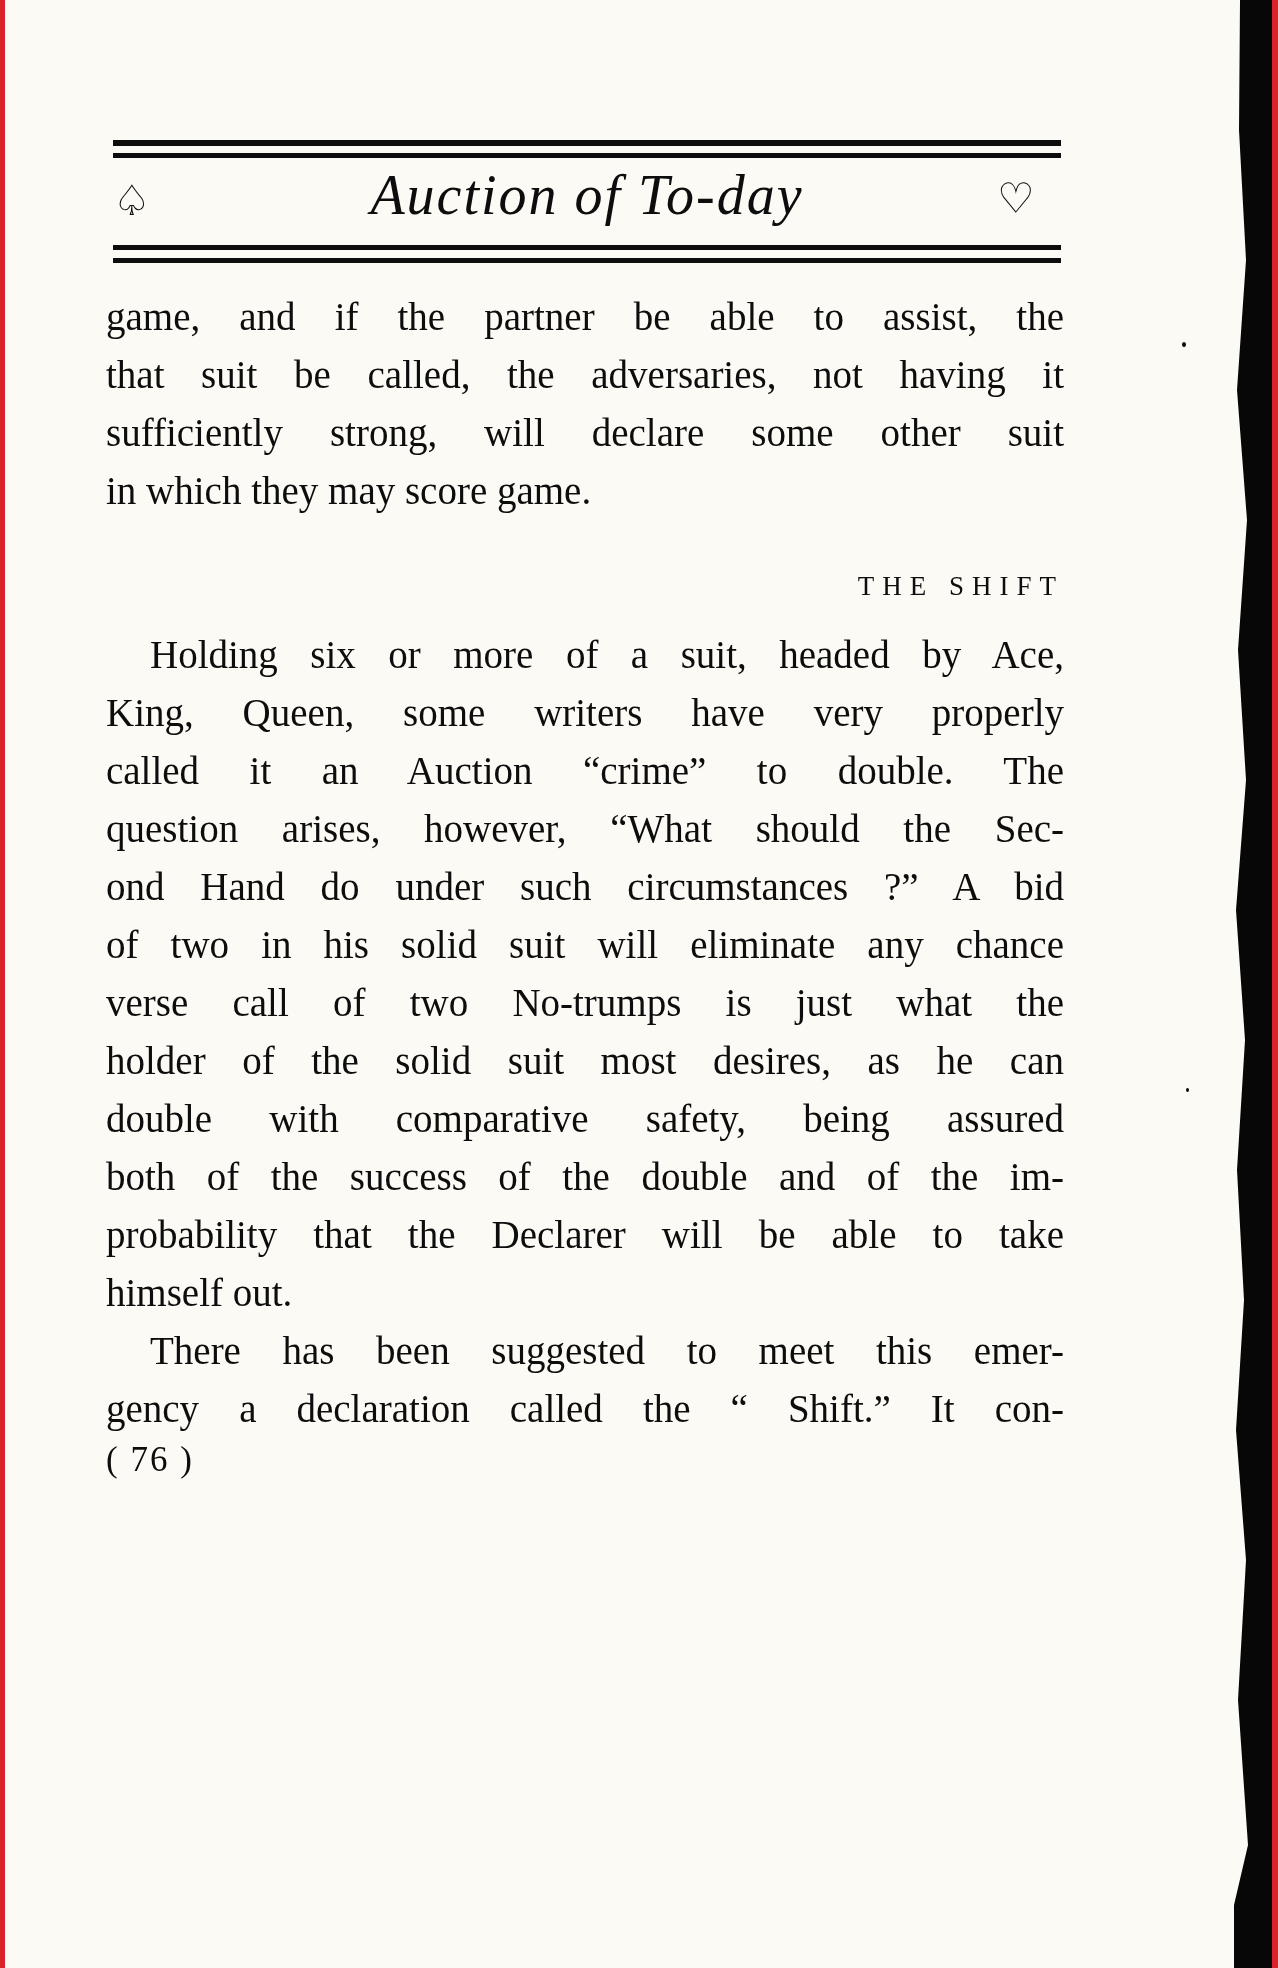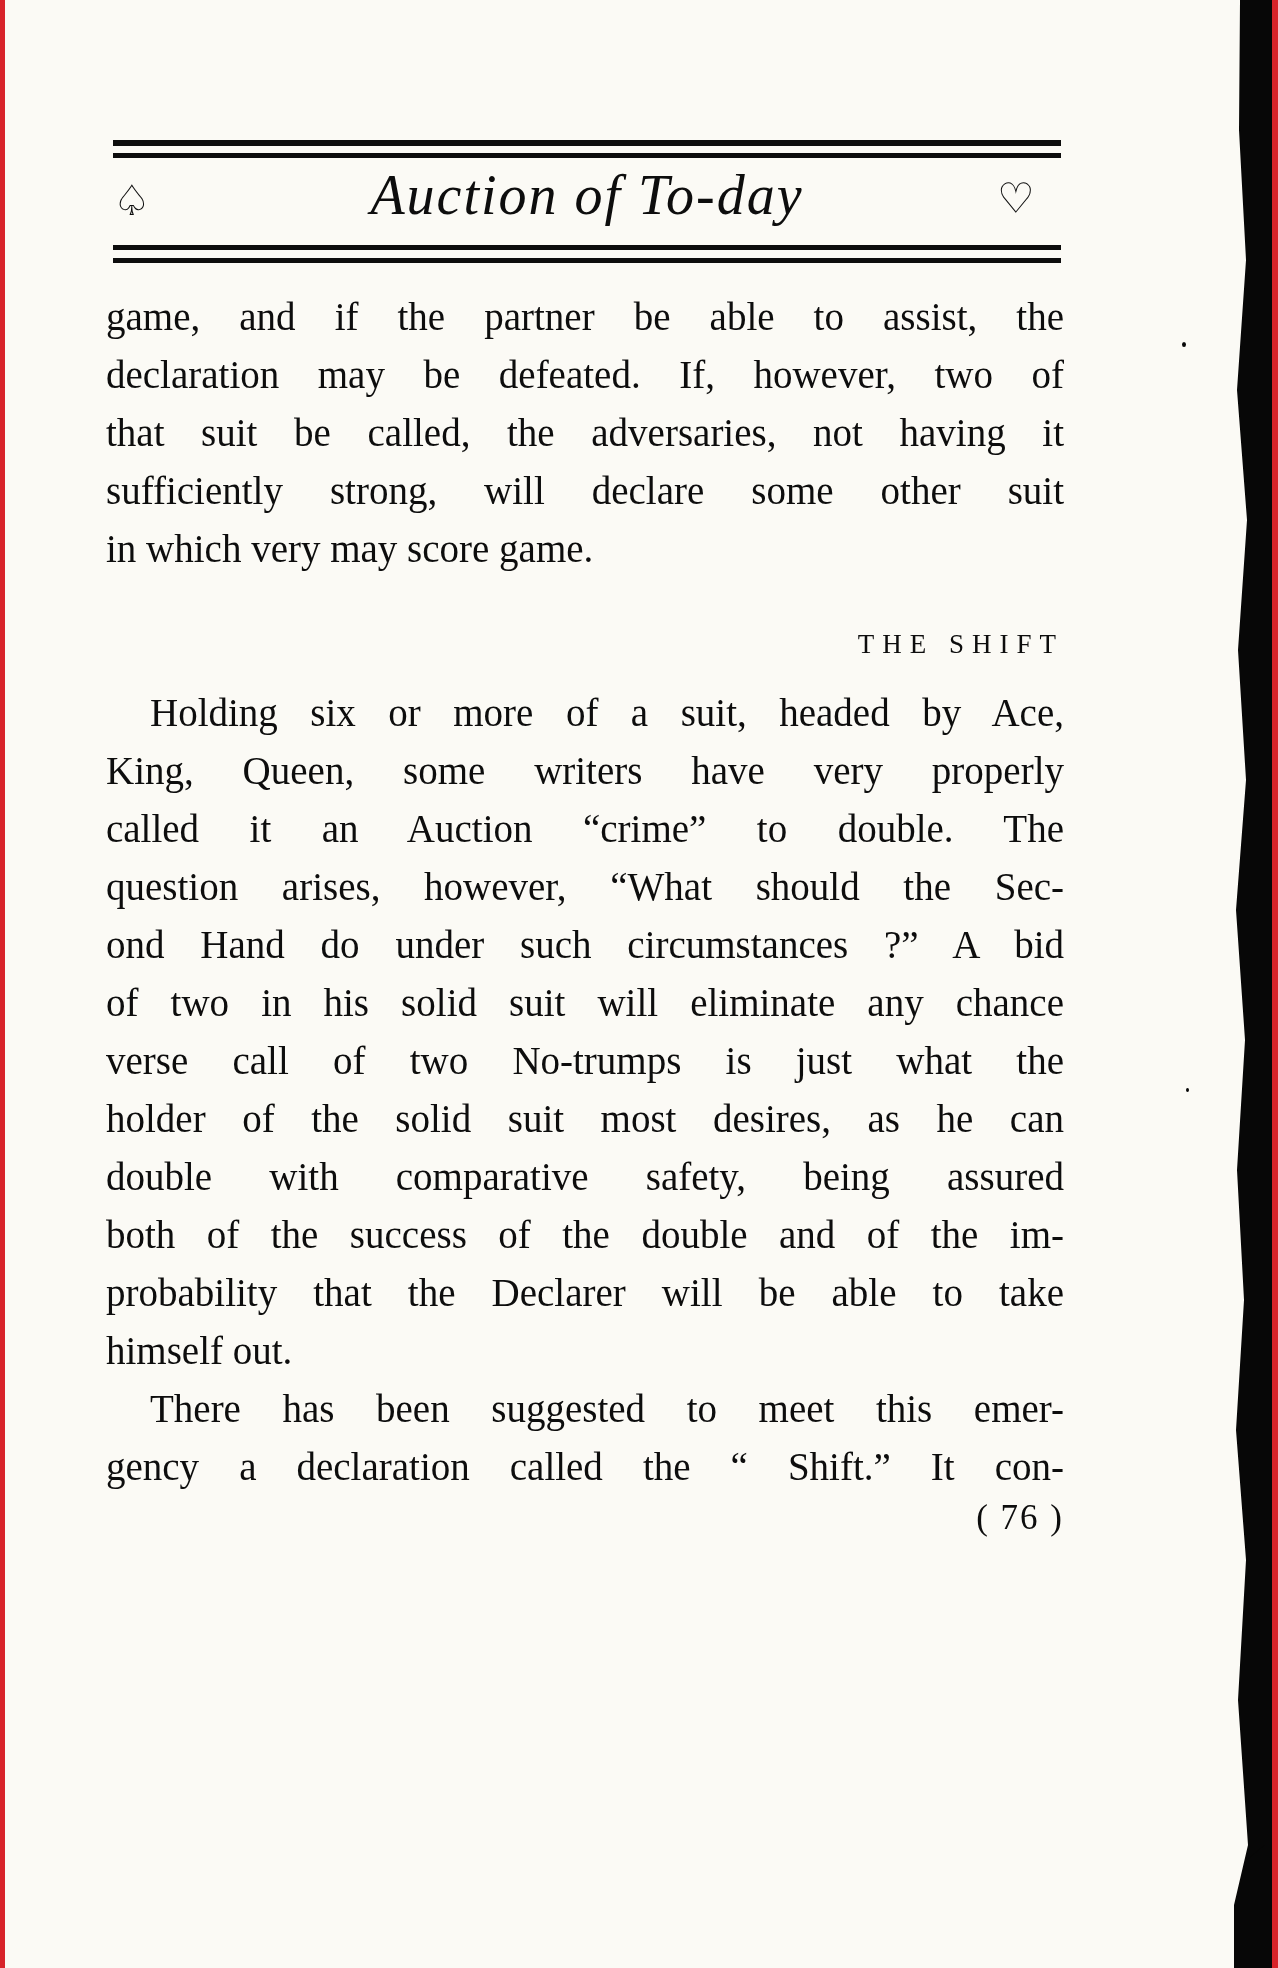--- a/index.html
+++ b/index.html
@@ -39,21 +39,21 @@
   .line.flush{text-align-last:left;}
   .line.indent{text-indent:44px;}
   .heading{
     margin-top:46px;margin-bottom:20px;
     height:40px;line-height:40px;
     text-align:right;
     font-size:27px;letter-spacing:8px;
   }
   .pagenum{
     height:44px;line-height:44px;
-    text-align:right;font-size:35px;letter-spacing:2px;
+    text-align:left;font-size:35px;letter-spacing:2px;
   }
   
   .scan-band{
     position:absolute;left:1234px;top:0;width:38px;height:1968px;
     background:#070707;
     clip-path:polygon(6px 0,38px 0,38px 1968px,0 1968px,0 1905px,14px 1845px,4px 1700px,12px 1560px,2px 1430px,10px 1300px,3px 1170px,11px 1040px,2px 910px,12px 780px,4px 650px,13px 520px,3px 390px,12px 260px,5px 130px);
   }
   .scan-corner{
     position:absolute;left:1248px;top:1845px;width:30px;height:123px;
     background:#070707;
@@ -76,24 +76,23 @@
   <div class="spade">♤</div>
   <div class="title">Auction of To-day</div>
   <div class="heart">♡</div>
 
   <div class="rule rule-b1"></div>
   <div class="rule rule-b2"></div>
 
   <div class="bodycol">
     <div>
         <div class="line">game, and if the partner be able to assist, the</div>
-        <div class="line">declaration may be defeated.  If, however, two of</div>
         <div class="line">that suit be called, the adversaries, not having it</div>
         <div class="line">sufficiently strong, will declare some other suit</div>
-        <div class="line flush">in which very may score game.</div>
+        <div class="line flush">in which they may score game.</div>
       </div>
     <div class="heading">THE SHIFT</div>
     <div>
         <div class="line indent">Holding six or more of a suit, headed by Ace,</div>
         <div class="line">King, Queen, some writers have very properly</div>
         <div class="line">called it an Auction “crime” to double.  The</div>
         <div class="line">question arises, however, “What should the Sec-</div>
         <div class="line">ond Hand do under such circumstances ?”  A bid</div>
         <div class="line">of two in his solid suit will eliminate any chance</div>
         <div class="line">verse call of two No-trumps is just what the</div>

